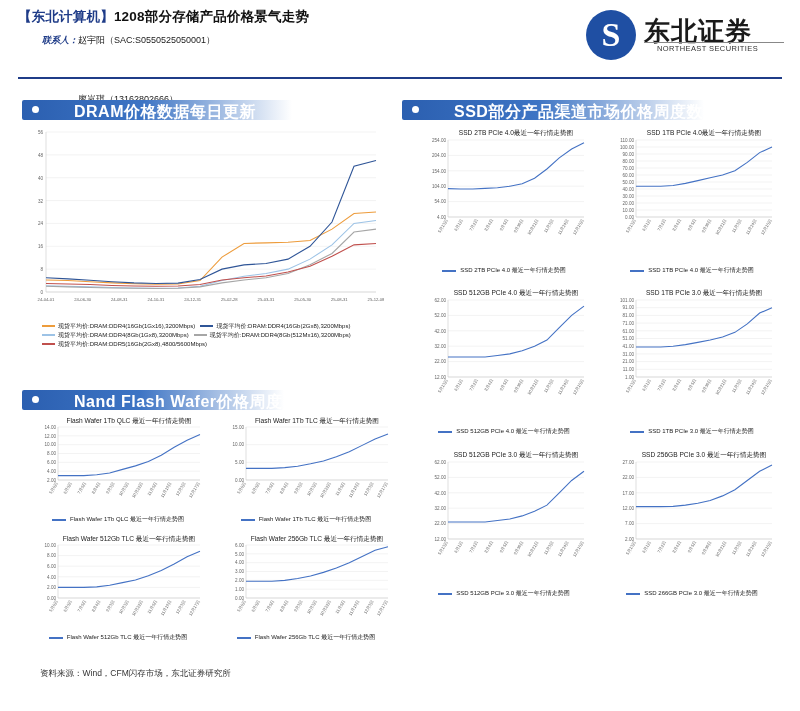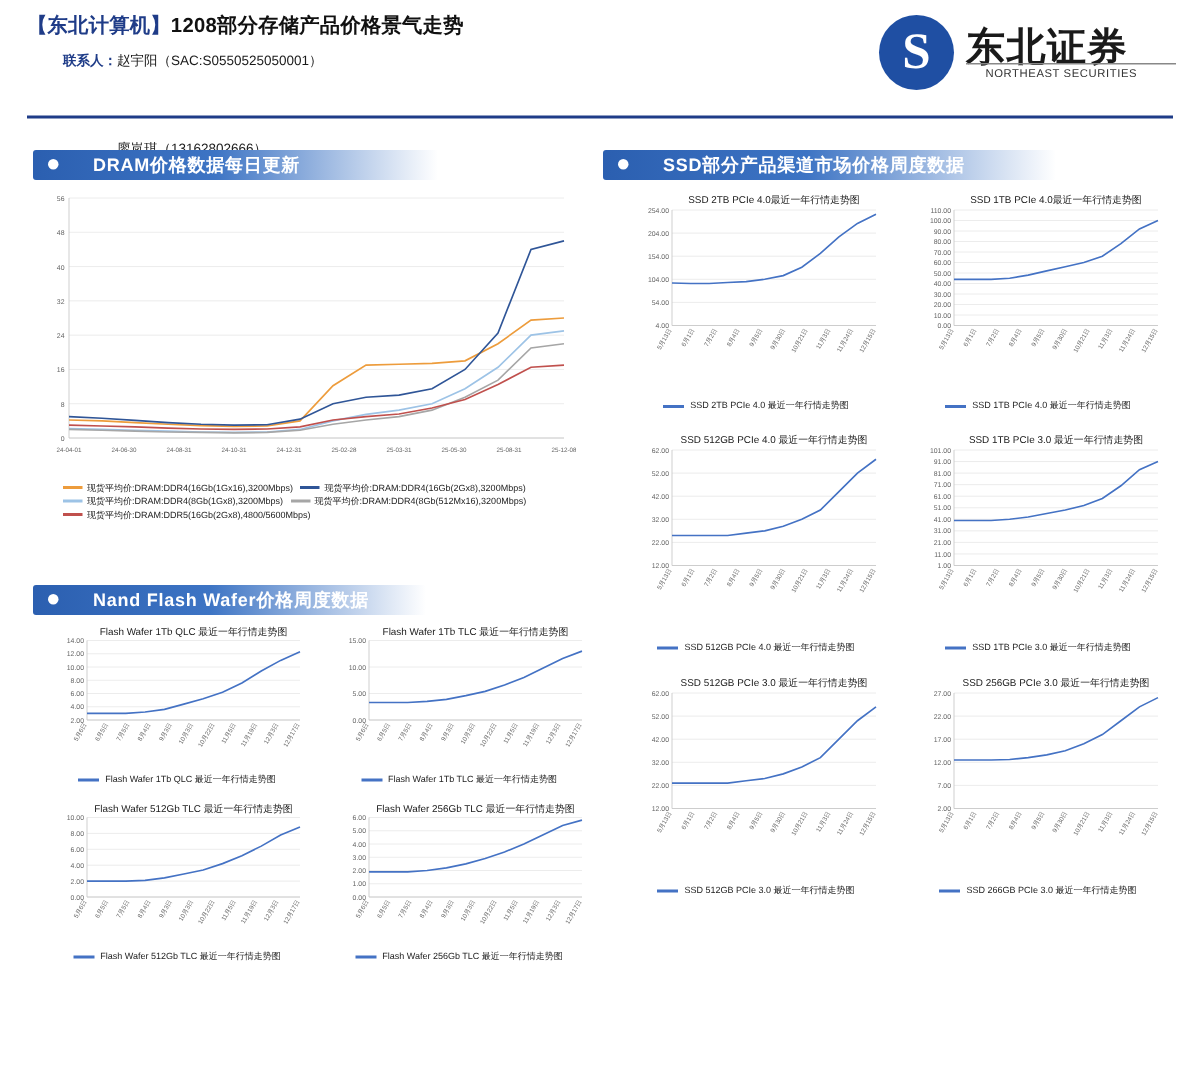--- a/index.html
+++ b/index.html
@@ -11,34 +11,34 @@
     position:relative;
     overflow:hidden;
   }
   .page{position:relative;width:800px;height:711px;}
 
   
   .header{position:absolute;left:0;top:0;width:800px;height:78px;}
   .hdr-title{position:absolute;left:18px;top:8px;font-size:13.5px;font-weight:bold;color:#111;letter-spacing:.2px;}
   .hdr-title .brk{color:#1f3c88;}
   .hdr-contact{position:absolute;left:42px;top:33px;font-size:9px;color:#1a1a1a;line-height:15px;}
-  .hdr-contact .lbl{color:#1f3c88;font-weight:bold;}
+  .hdr-contact .lbl{color:#1f3c88;font-weight:bold;font-style:italic;}
   .hdr-rule{position:absolute;left:18px;top:77px;width:764px;height:2px;background:#1f3c88;}
   .logo{position:absolute;right:14px;top:8px;width:200px;height:58px;}
   .logo-mark{position:absolute;left:0;top:2px;width:50px;height:50px;border-radius:50%;background:#1f4fa3;}
   .logo-mark .s{position:absolute;left:0;top:0;width:50px;height:50px;color:#fff;font-size:34px;font-weight:bold;text-align:center;line-height:50px;font-family:"Liberation Serif",serif;}
   .logo-cn{position:absolute;left:58px;top:6px;font-size:26px;font-weight:bold;color:#1a1a1a;letter-spacing:1px;}
   .logo-en{position:absolute;left:58px;top:36px;font-size:7.5px;color:#333;letter-spacing:.4px;padding-left:13px;}
   .logo-line{position:absolute;left:58px;top:34px;width:140px;height:1px;background:#888;}
 
   
   .banner{position:absolute;height:20px;background:linear-gradient(to right,#2b5fb0 0%,#3d74c4 45%,#ffffff 100%);
           border-radius:2px;}
   .banner .dot{position:absolute;left:10px;top:6px;width:7px;height:7px;border-radius:50%;background:#ffffff;}
-  .banner .txt{position:absolute;left:24px;top:2px;font-size:12px;font-weight:bold;color:#ffffff;letter-spacing:.5px;padding-left:16px;}
+  .banner .txt{position:absolute;left:36px;top:2px;font-size:16px;font-weight:bold;color:#ffffff;letter-spacing:.5px;padding-left:16px;}
 
   
   .chart-box{position:absolute;}
   .legend{display:flex;align-items:center;justify-content:center;font-size:6px;color:#222;}
   .legend .swatch{display:inline-block;width:14px;height:2px;background:#4472c4;margin-right:4px;}
 
   
   .dram-legend{position:absolute;font-size:6px;color:#222;line-height:9px;}
   .dram-legend div{white-space:nowrap;}
   .dram-legend i{display:inline-block;width:13px;height:2px;vertical-align:middle;margin-right:3px;}
@@ -504,14 +504,15 @@
         <text x="141.60000000000002" y="69" class="tickx" text-anchor="end" transform="rotate(-60 141.6 69.0)">11月19日</text>
         <text x="155.8" y="69" class="tickx" text-anchor="end" transform="rotate(-60 155.8 69.0)">12月3日</text>
         <text x="170" y="69" class="tickx" text-anchor="end" transform="rotate(-60 170.0 69.0)">12月17日</text>
       </svg>
   </div>
   <div class="legend" style="position:absolute;left:214px;top:633px;width:184px;">
     <span class="swatch"></span>
       <span>Flash Wafer 256Gb TLC 最近一年行情走势图</span>
   </div>
 
+  <div class="src">资料来源：Wind，CFM闪存市场，东北证券研究所</div>
 
 </div>
 
 </body></html>

